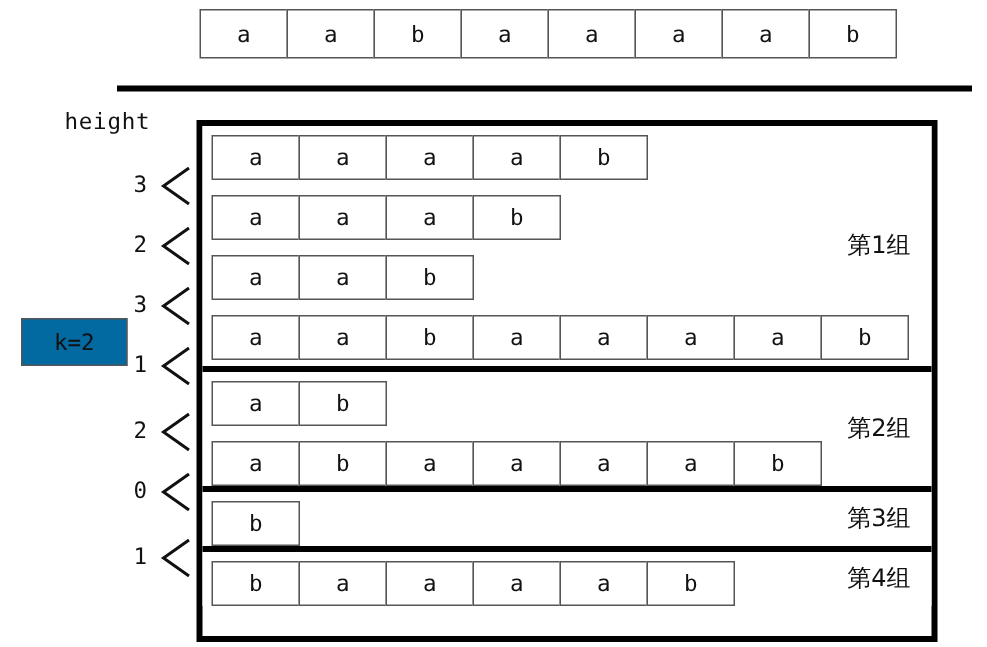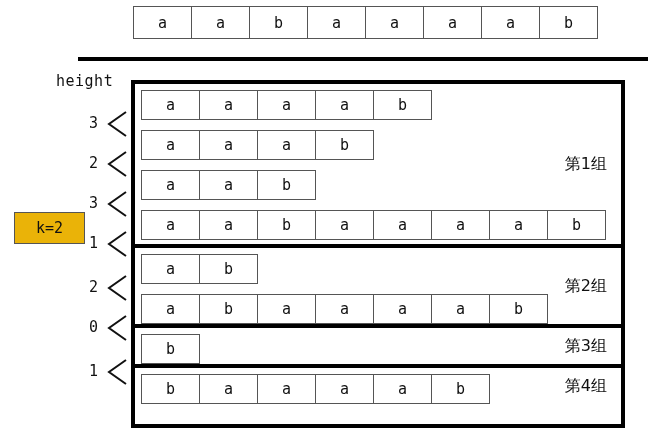--- a/index.html
+++ b/index.html
@@ -16,27 +16,27 @@
     width:57px;height:31px;border:1px solid #555;margin-left:-1px;
     display:flex;align-items:center;justify-content:center;
     font-size:15px;background:#fff;
   }
   #top-sequence .cell:first-child{margin-left:0;}
 
   
   #divider{position:absolute;left:78px;top:57px;width:570px;height:4px;background:#000;}
 
   
-  #height-label{position:absolute;left:56px;top:72px;font-size:15px;letter-spacing:.5px;}
+  #height-label{position:absolute;left:43px;top:72px;font-size:15px;letter-spacing:.5px;}
 
   
   #k-badge{
     position:absolute;left:14px;top:212px;width:69px;height:30px;
     border:1px solid #555;display:flex;align-items:center;justify-content:center;
-    font-size:15px;background:#eab308;
+    font-size:15px;background:#0369a1;
   }
 
   
   .h-num{position:absolute;font-size:15px;width:22px;text-align:right;}
   .bracket{position:absolute;width:22px;height:26px;}
   .bracket svg{display:block;}
 
   
   #main-frame{
     position:absolute;left:131px;top:80px;width:494px;height:348px;

